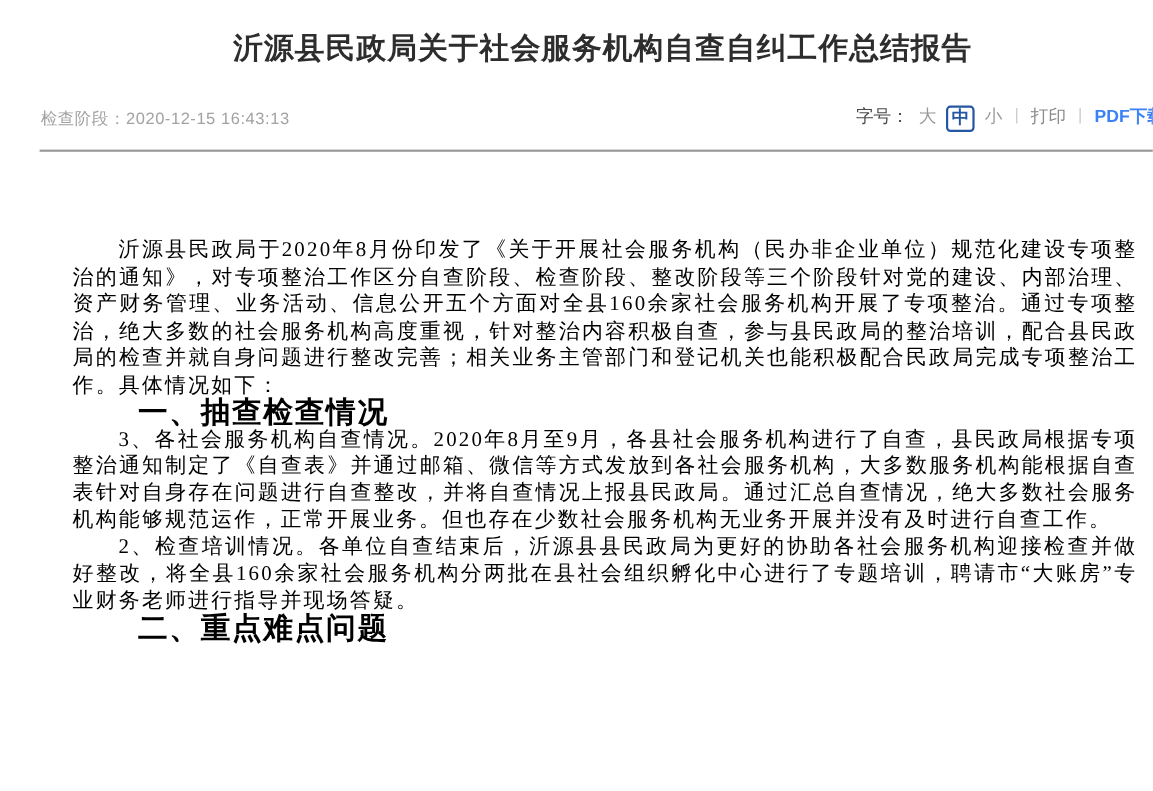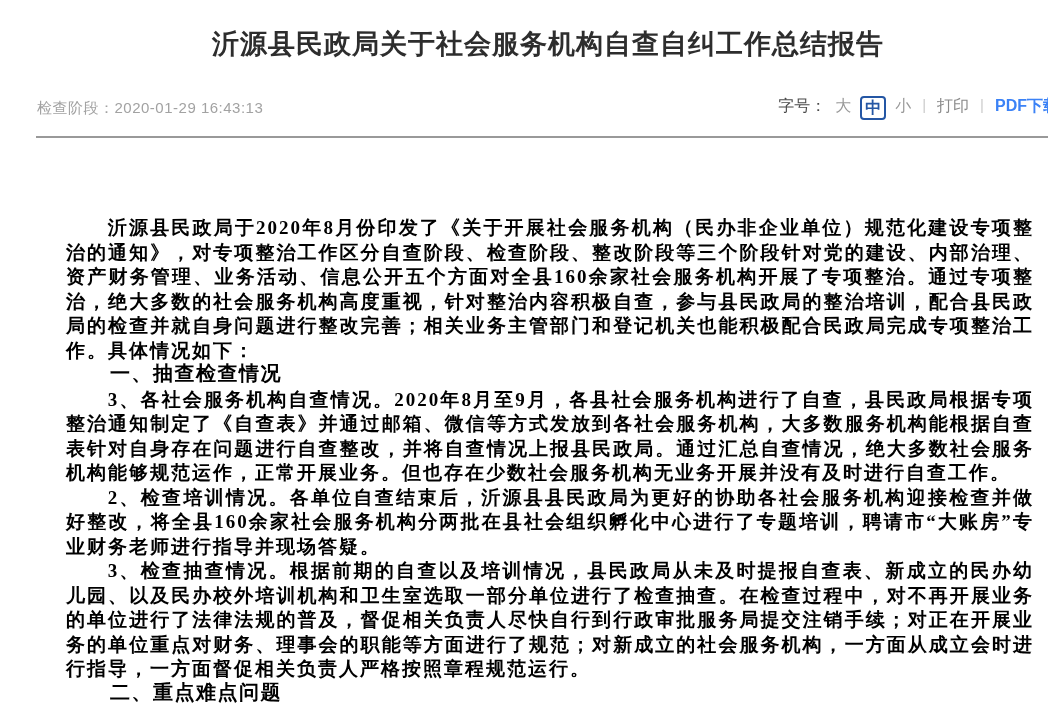--- a/index.html
+++ b/index.html
@@ -60,39 +60,39 @@
   }
   .article {
     margin: 78px 38px 0 42px;
     font-family: "Liberation Serif", "DejaVu Serif", serif;
     font-size: 19px;
     line-height: 24.5px;
     color: #000000;
     text-align: justify;
     letter-spacing: 2px;
   }
-  .article p { text-indent: 2.2em; margin: 0; font-weight: bold; }
+  .article p { text-indent: 2.2em; margin: 0; }
   .article p.heading {
-    font-family: Liberation Mono, monospace;
+    font-family: Liberation Sans, sans-serif;
     font-weight: bold;
-    font-size: 20px;
+    font-size: 27px;
     letter-spacing: 1.5px;
   }
 </style>
 </head>
 <body>
 
 <div class="page">
 
   <div class="header">
     <div class="title">沂源县民政局关于社会服务机构自查自纠工作总结报告</div>
 
     <div class="meta-row">
       <div class="publish-date">
-        <span>检查阶段：</span><span>2020-01-29 16:43:13</span>
+        <span>检查阶段：</span><span>2020-12-15 16:43:13</span>
       </div>
 
       <div class="tools">
         <span class="fs-label">字号：</span>
         <span class="size-btn">大</span>
         <span class="size-btn active">中</span>
         <span class="size-btn">小</span>
         <span class="sep">|</span>
         <span class="print-link">打印</span>
         <span class="sep">|</span>
@@ -101,17 +101,16 @@
     </div>
 
     <hr class="divider">
   </div>
 
   <div class="article">
     <p>沂源县民政局于2020年8月份印发了《关于开展社会服务机构（民办非企业单位）规范化建设专项整治的通知》，对专项整治工作区分自查阶段、检查阶段、整改阶段等三个阶段针对党的建设、内部治理、资产财务管理、业务活动、信息公开五个方面对全县160余家社会服务机构开展了专项整治。通过专项整治，绝大多数的社会服务机构高度重视，针对整治内容积极自查，参与县民政局的整治培训，配合县民政局的检查并就自身问题进行整改完善；相关业务主管部门和登记机关也能积极配合民政局完成专项整治工作。具体情况如下：</p>
     <p class="heading">一、抽查检查情况</p>
     <p>3、各社会服务机构自查情况。2020年8月至9月，各县社会服务机构进行了自查，县民政局根据专项整治通知制定了《自查表》并通过邮箱、微信等方式发放到各社会服务机构，大多数服务机构能根据自查表针对自身存在问题进行自查整改，并将自查情况上报县民政局。通过汇总自查情况，绝大多数社会服务机构能够规范运作，正常开展业务。但也存在少数社会服务机构无业务开展并没有及时进行自查工作。</p>
     <p>2、检查培训情况。各单位自查结束后，沂源县县民政局为更好的协助各社会服务机构迎接检查并做好整改，将全县160余家社会服务机构分两批在县社会组织孵化中心进行了专题培训，聘请市“大账房”专业财务老师进行指导并现场答疑。</p>
-    <p>3、检查抽查情况。根据前期的自查以及培训情况，县民政局从未及时提报自查表、新成立的民办幼儿园、以及民办校外培训机构和卫生室选取一部分单位进行了检查抽查。在检查过程中，对不再开展业务的单位进行了法律法规的普及，督促相关负责人尽快自行到行政审批服务局提交注销手续；对正在开展业务的单位重点对财务、理事会的职能等方面进行了规范；对新成立的社会服务机构，一方面从成立会时进行指导，一方面督促相关负责人严格按照章程规范运行。</p>
     <p class="heading">二、重点难点问题</p>
   </div>
 
 </div>
 
 </body></html>

